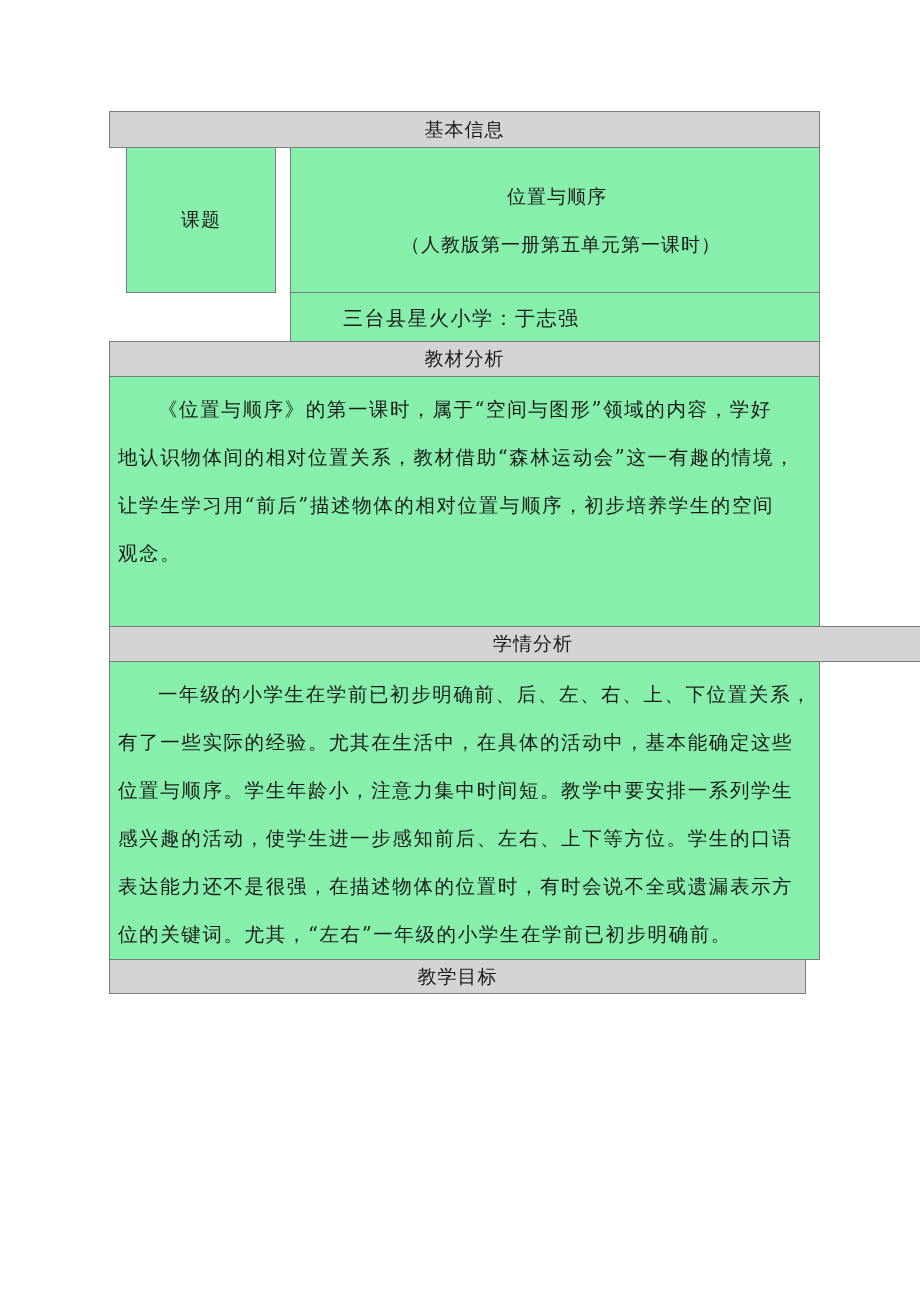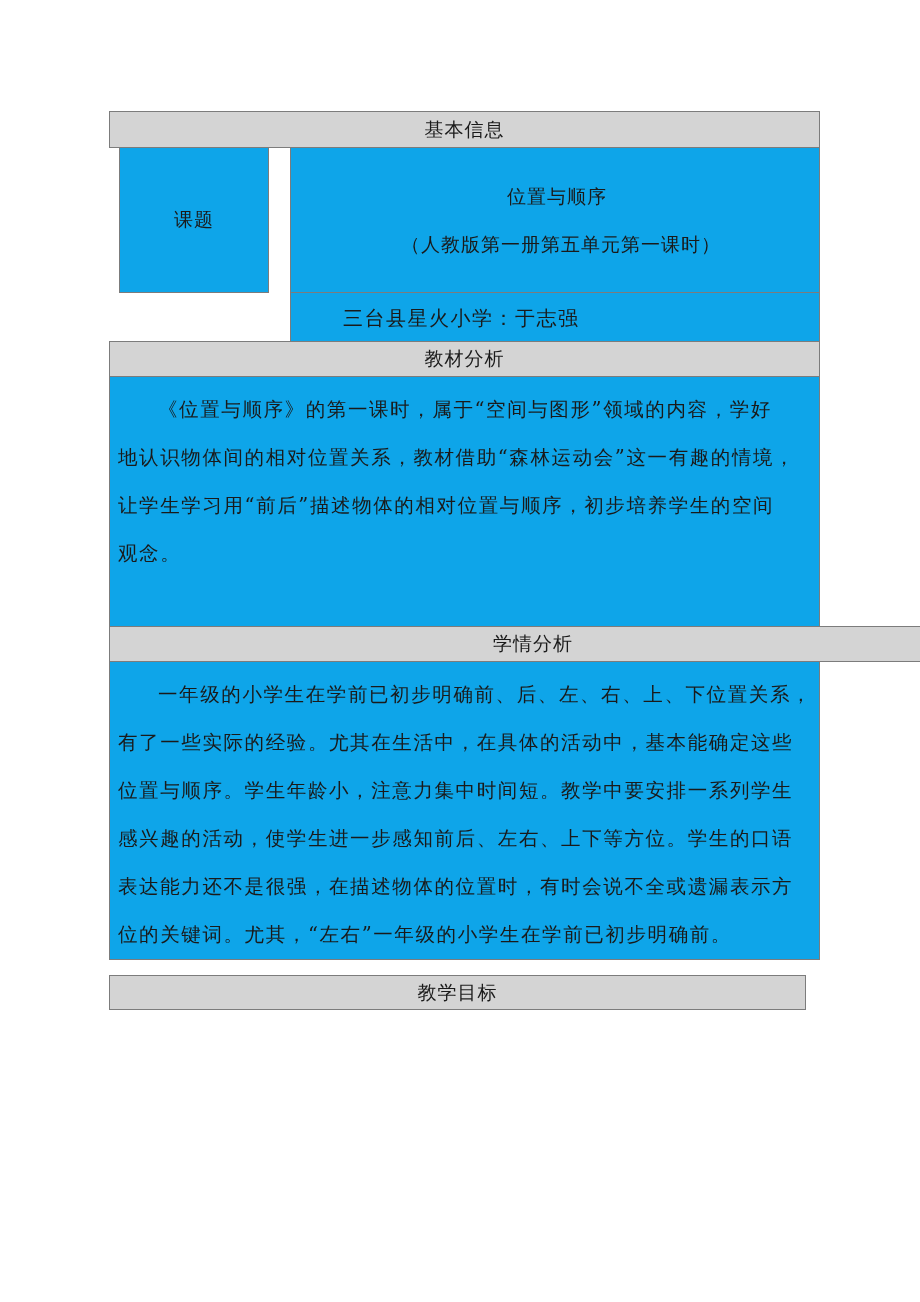--- a/index.html
+++ b/index.html
@@ -3,38 +3,38 @@
 <meta charset="utf-8">
 <style>
   html, body { margin: 0; padding: 0; background: #ffffff; }
   body { width: 920px; height: 1302px; position: relative; overflow: hidden;
          font-family: "DejaVu Serif", "Liberation Serif", serif; color: #1a1a1a; }
   .page { position: absolute; left: 0; top: 0; width: 920px; height: 1302px; }
   .box { position: absolute; box-sizing: border-box; }
   .hdr { background: #d4d4d4; border: 1.5px solid #7c7c7c;
          display: flex; align-items: center; justify-content: center;
          font-size: 19px; letter-spacing: 1px; }
-  .cell { border: 1px solid #7c7c7c; background: #0ea5e9; }
+  .cell { border: 1px solid #7c7c7c; background: #86efac; }
   .label { display: flex; align-items: center; justify-content: center;
            font-size: 19px; letter-spacing: 1px; }
   .para { font-size: 19.5px; line-height: 48px; letter-spacing: 1.6px;
           padding: 9px 8px 0 8px; text-align: justify; }
   .para .line { display: block; white-space: nowrap; }
   .indent { padding-left: 40px; }
 </style>
 </head>
 <body>
 
 <div class="page">
 
   <div class="box hdr" style="left:109px; top:111px; width:711px; height:37px;">
     <span>基本信息</span>
   </div>
 
-  <div class="box cell label" style="left:119px; top:147px; width:150px; height:146px;">
+  <div class="box cell label" style="left:126px; top:147px; width:150px; height:146px;">
     <span>课题</span>
   </div>
   <div class="box cell" style="left:290px; top:147px; width:530px; height:146px;">
     <div style="position:absolute; left:0; top:36px; width:100%; text-align:center; font-size:19px; letter-spacing:1px; padding-left:4px; box-sizing:border-box;">位置与顺序</div>
     <div style="position:absolute; left:110px; top:84px; font-size:19px; letter-spacing:1px; white-space:nowrap;">（人教版第一册第五单元第一课时）</div>
   </div>
 
   <div class="box cell" style="left:290px; top:292px; width:530px; height:50px;">
     <div style="position:absolute; left:52px; top:12px; font-size:20px; letter-spacing:1.5px; white-space:nowrap;">三台县星火小学：于志强</div>
   </div>
@@ -56,17 +56,17 @@
 
   <div class="box cell para" style="left:109px; top:661px; width:711px; height:299px;">
     <span class="line indent">一年级的小学生在学前已初步明确前、后、左、右、上、下位置关系，</span>
     <span class="line">有了一些实际的经验。尤其在生活中，在具体的活动中，基本能确定这些</span>
     <span class="line">位置与顺序。学生年龄小，注意力集中时间短。教学中要安排一系列学生</span>
     <span class="line">感兴趣的活动，使学生进一步感知前后、左右、上下等方位。学生的口语</span>
     <span class="line">表达能力还不是很强，在描述物体的位置时，有时会说不全或遗漏表示方</span>
     <span class="line">位的关键词。尤其，“左右”一年级的小学生在学前已初步明确前。</span>
   </div>
 
-  <div class="box hdr" style="left:109px; top:959px; width:697px; height:35px;margin-top:16px;">
+  <div class="box hdr" style="left:109px; top:959px; width:697px; height:35px;">
     <span>教学目标</span>
   </div>
 
 </div>
 
 </body></html>

